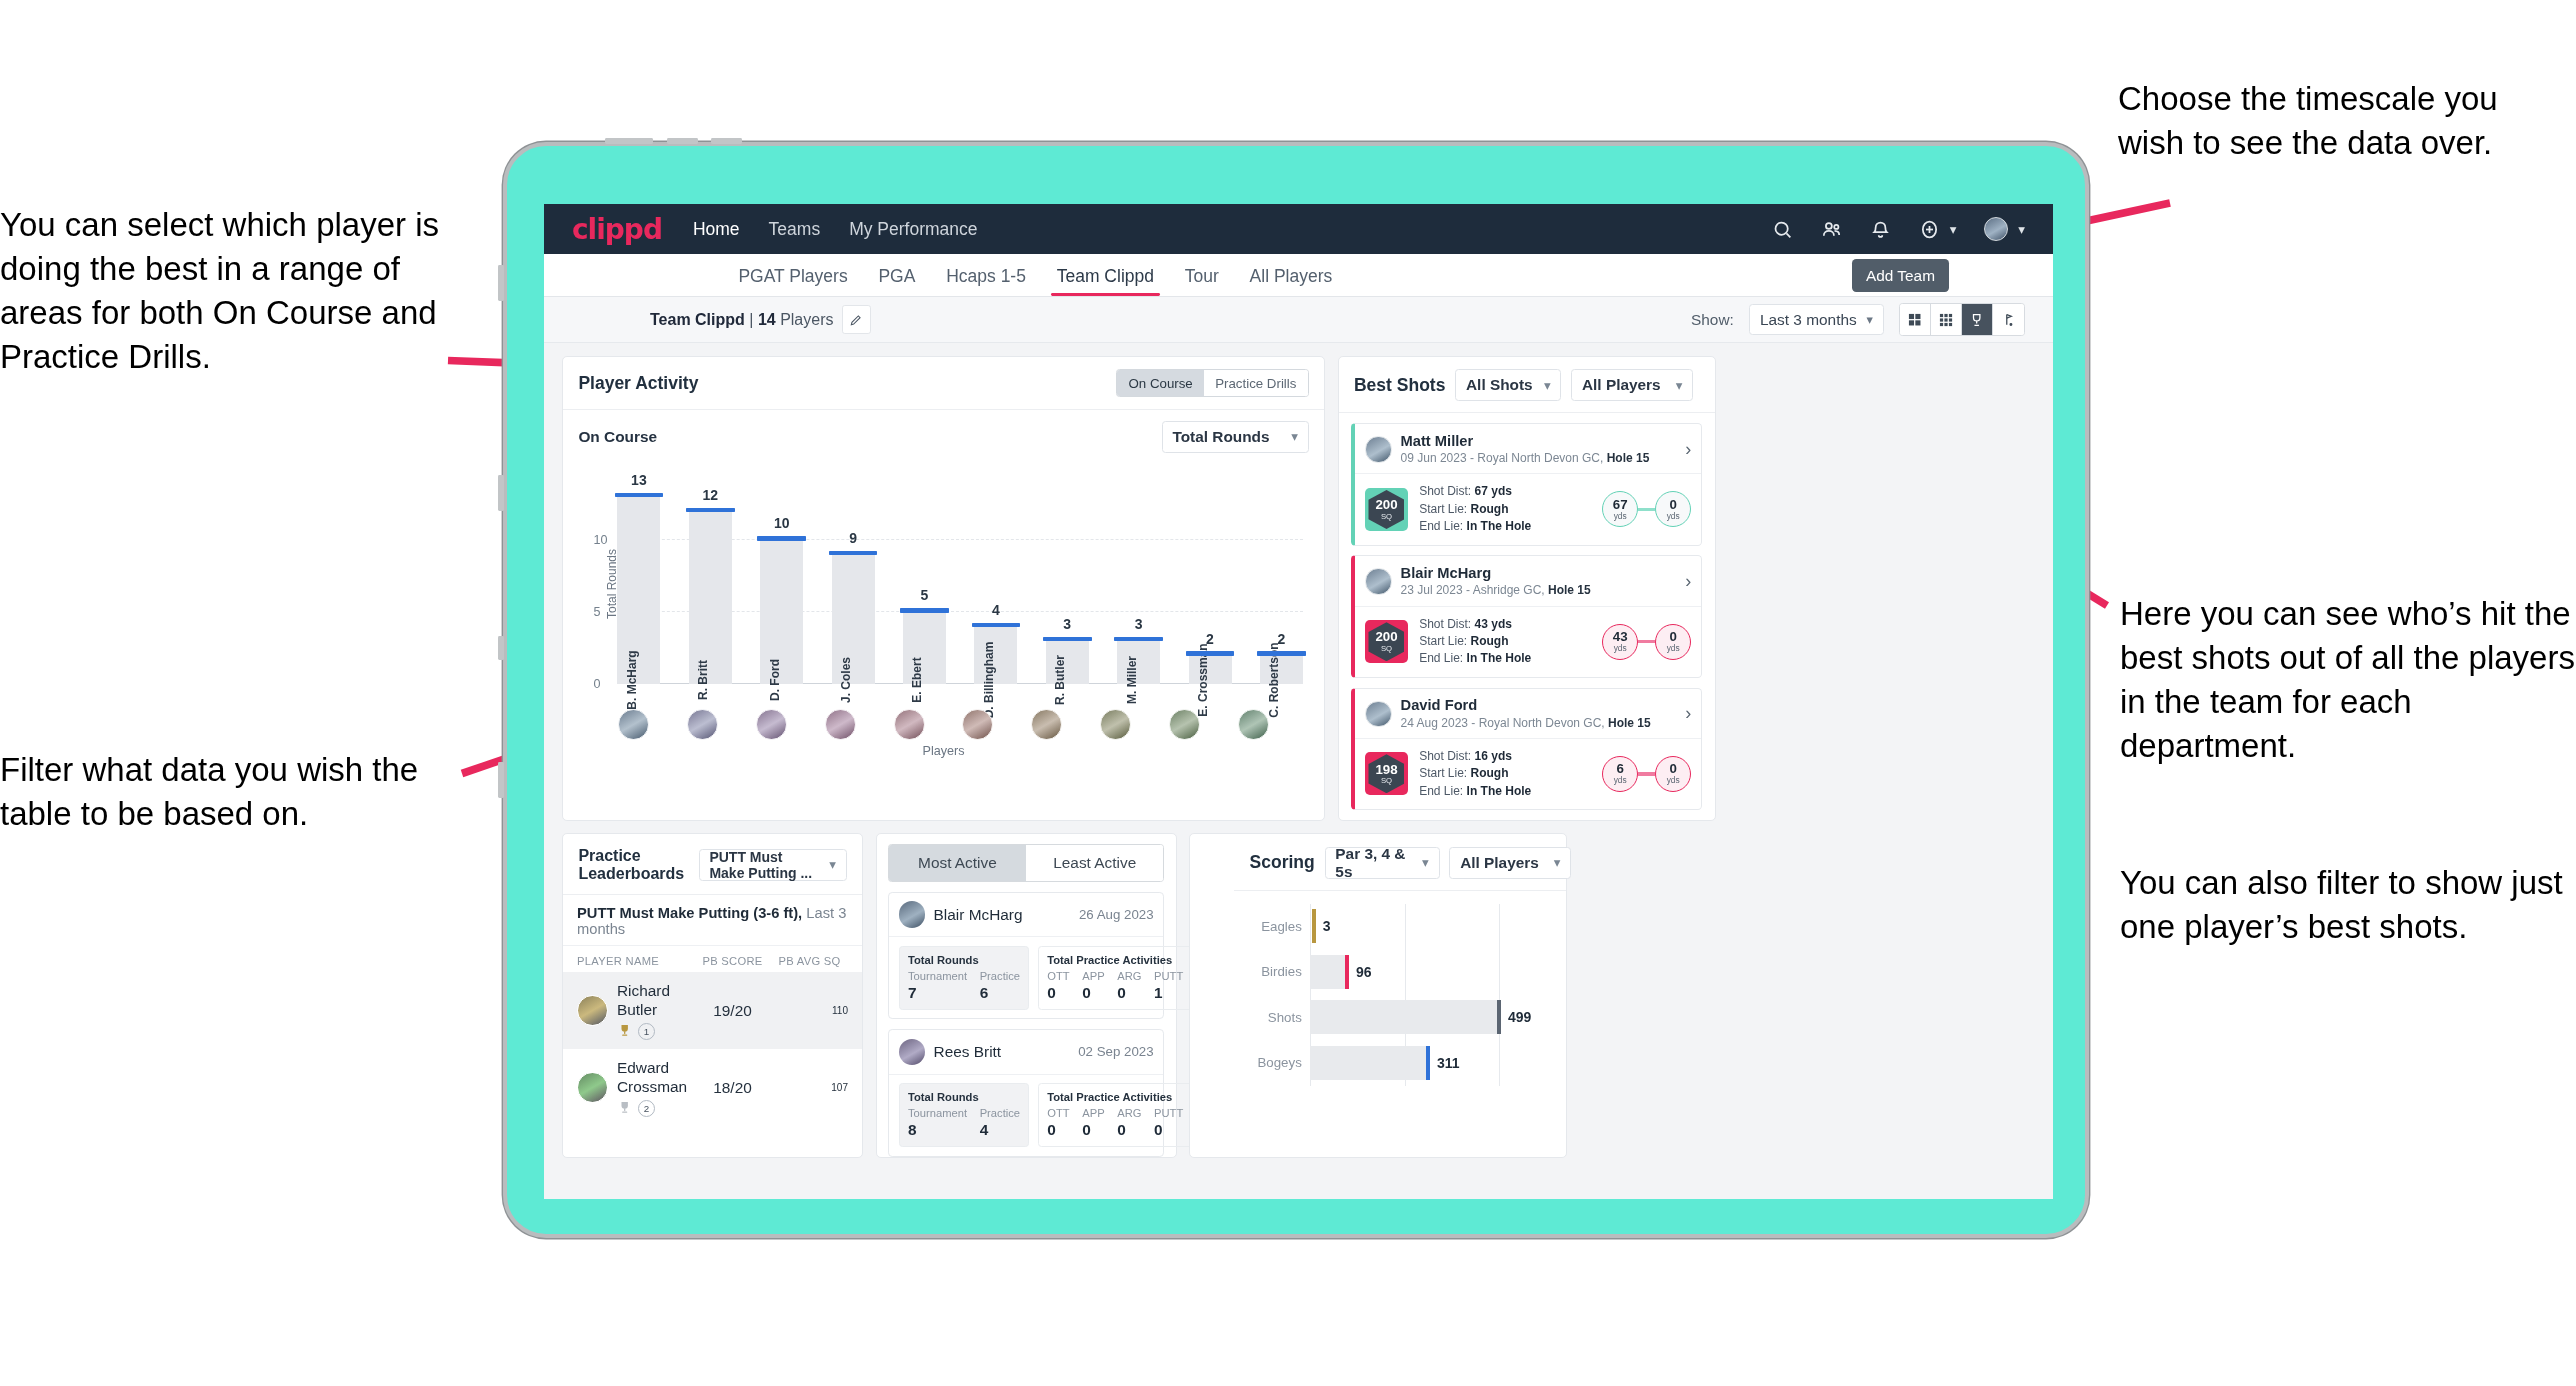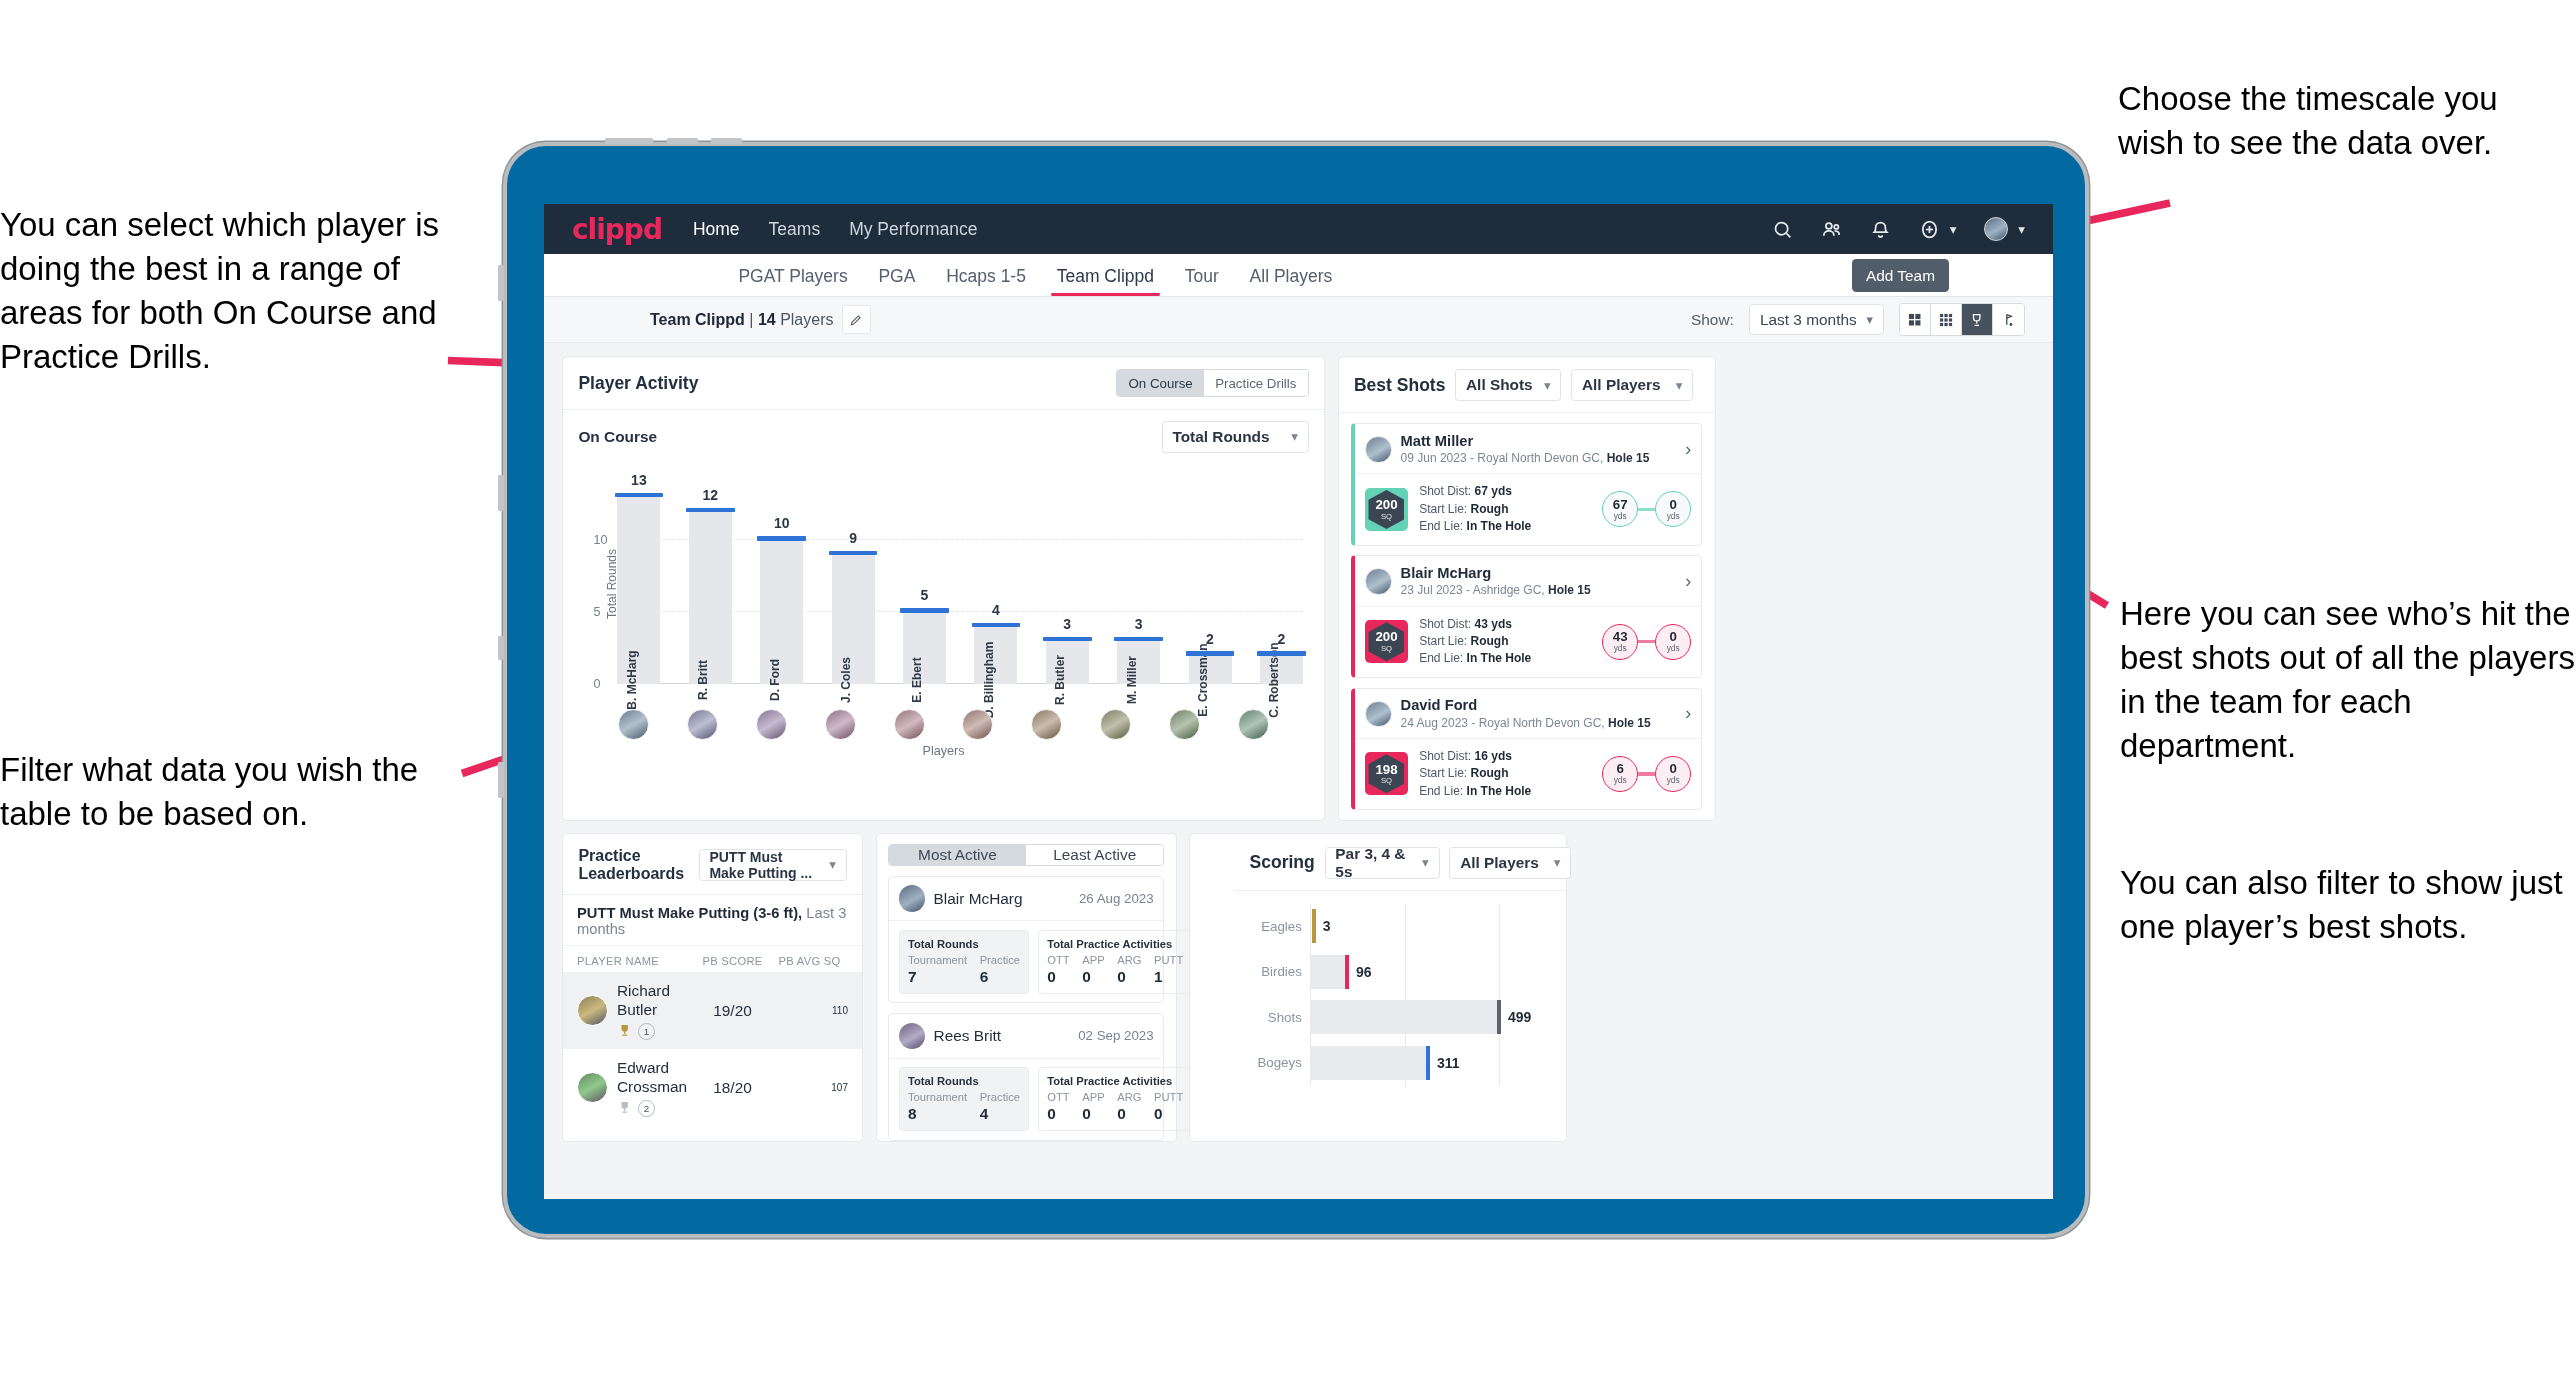--- a/index.html
+++ b/index.html
@@ -24,21 +24,21 @@
   .anno-rt-top    { left: 2118px; top: 77px;  width: 448px; }
   .anno-rt-mid    { left: 2120px; top: 592px;  width: 455px; }
   .anno-rt-bot    { left: 2120px; top: 861px; width: 455px; }
 
   svg.arrows { position: absolute; left: 0; top: 0; width: 2576px; height: 1386px; pointer-events: none; }
 
   
   .tablet {
     position: absolute; left: 503px; top: 142px;
     width: 1586px; height: 1096px;
-    background: #0369a1;
+    background: #5eead4;
     border-radius: 43px;
     border: 4.9px solid #b9bcbe;
     box-shadow: 0 0 0 1.4px #8e9295;
   }
   .btn-top { position:absolute; top:-8.4px; background:#c2c5c7; height:6.3px; border-radius:1.4px; }
   .btn-side { position:absolute; left:-9px; background:#c2c5c7; width:6.3px; border-radius:1.4px; }
 
   .screen {
     position: absolute; left: 37px; top: 58px;
     width: 1509px; height: 995px;
@@ -236,21 +236,21 @@
   .pl-row .c2 { width: 77px; text-align:center; font-size: 15.4px; color:#25313e; }
   .pl-row .c3 { width: 77px; text-align:right; font-size: 10px; color:#25313e; font-weight:400; }
   .pl-av { width: 31px; height:31px; border-radius:50%; background: linear-gradient(150deg,#8a8059,#cbb97e 50%,#4e5462); border:1.4px solid #fff; flex:0 0 auto;}
   .pl-nm { font-size: 15.4px; color:#1f2b38; line-height:1.2; }
   .pl-badges { display:flex; align-items:center; gap: 5.6px; margin-top: 3.5px; }
   .trophy { width: 15.4px; height: 15.4px; }
   .rank { width: 17px; height:17px; border:0.7px solid #b2bac3; border-radius:50%;
           font-size: 9.8px; color:#46515e; display:flex; align-items:center; justify-content:center; }
 
   .ma-tabs { display:flex; margin: 9.8px 11.2px 0 11.2px; border:0.7px solid #d6dade; border-radius:3.5px; overflow:hidden; }
-  .ma-tab { flex:1; text-align:center; padding: 1px 0; font-size: 15.4px; color:#3d4853; background:#fff; }
+  .ma-tab { flex:1; text-align:center; padding: 9px 0; font-size: 15.4px; color:#3d4853; background:#fff; }
   .ma-tab.on { background:#d5dadf; }
   .ma-item { margin: 9.8px 11.2px 0 11.2px; border:0.7px solid #e6e9ed; border-radius:4.2px; }
   .ma-hd { display:flex; align-items:center; gap: 8.4px; padding: 8.4px 9.8px; border-bottom:0.7px solid #eef0f3; }
   .ma-av { width: 26.6px; height:26.6px; border-radius:50%; background:linear-gradient(150deg,#58697c,#9fb1c1 55%,#3b4d61); flex:0 0 auto; }
   .ma-nm { font-size: 15.4px; color:#1f2b38; }
   .ma-dt { margin-left:auto; font-size: 13.3px; color:#7a8490; }
   .ma-bd { display:flex; gap: 8.4px; padding: 8.4px 9.8px; }
   .mbox { border:0.7px solid #e9ecef; border-radius:3.5px; padding: 7px 8.4px; }
   .mbox.grey { background:#f1f2f4; border-color:#e9ecef; }
   .mbox .t { font-size: 11.2px; font-weight:700; color:#25313e; margin-bottom: 4.2px; }

